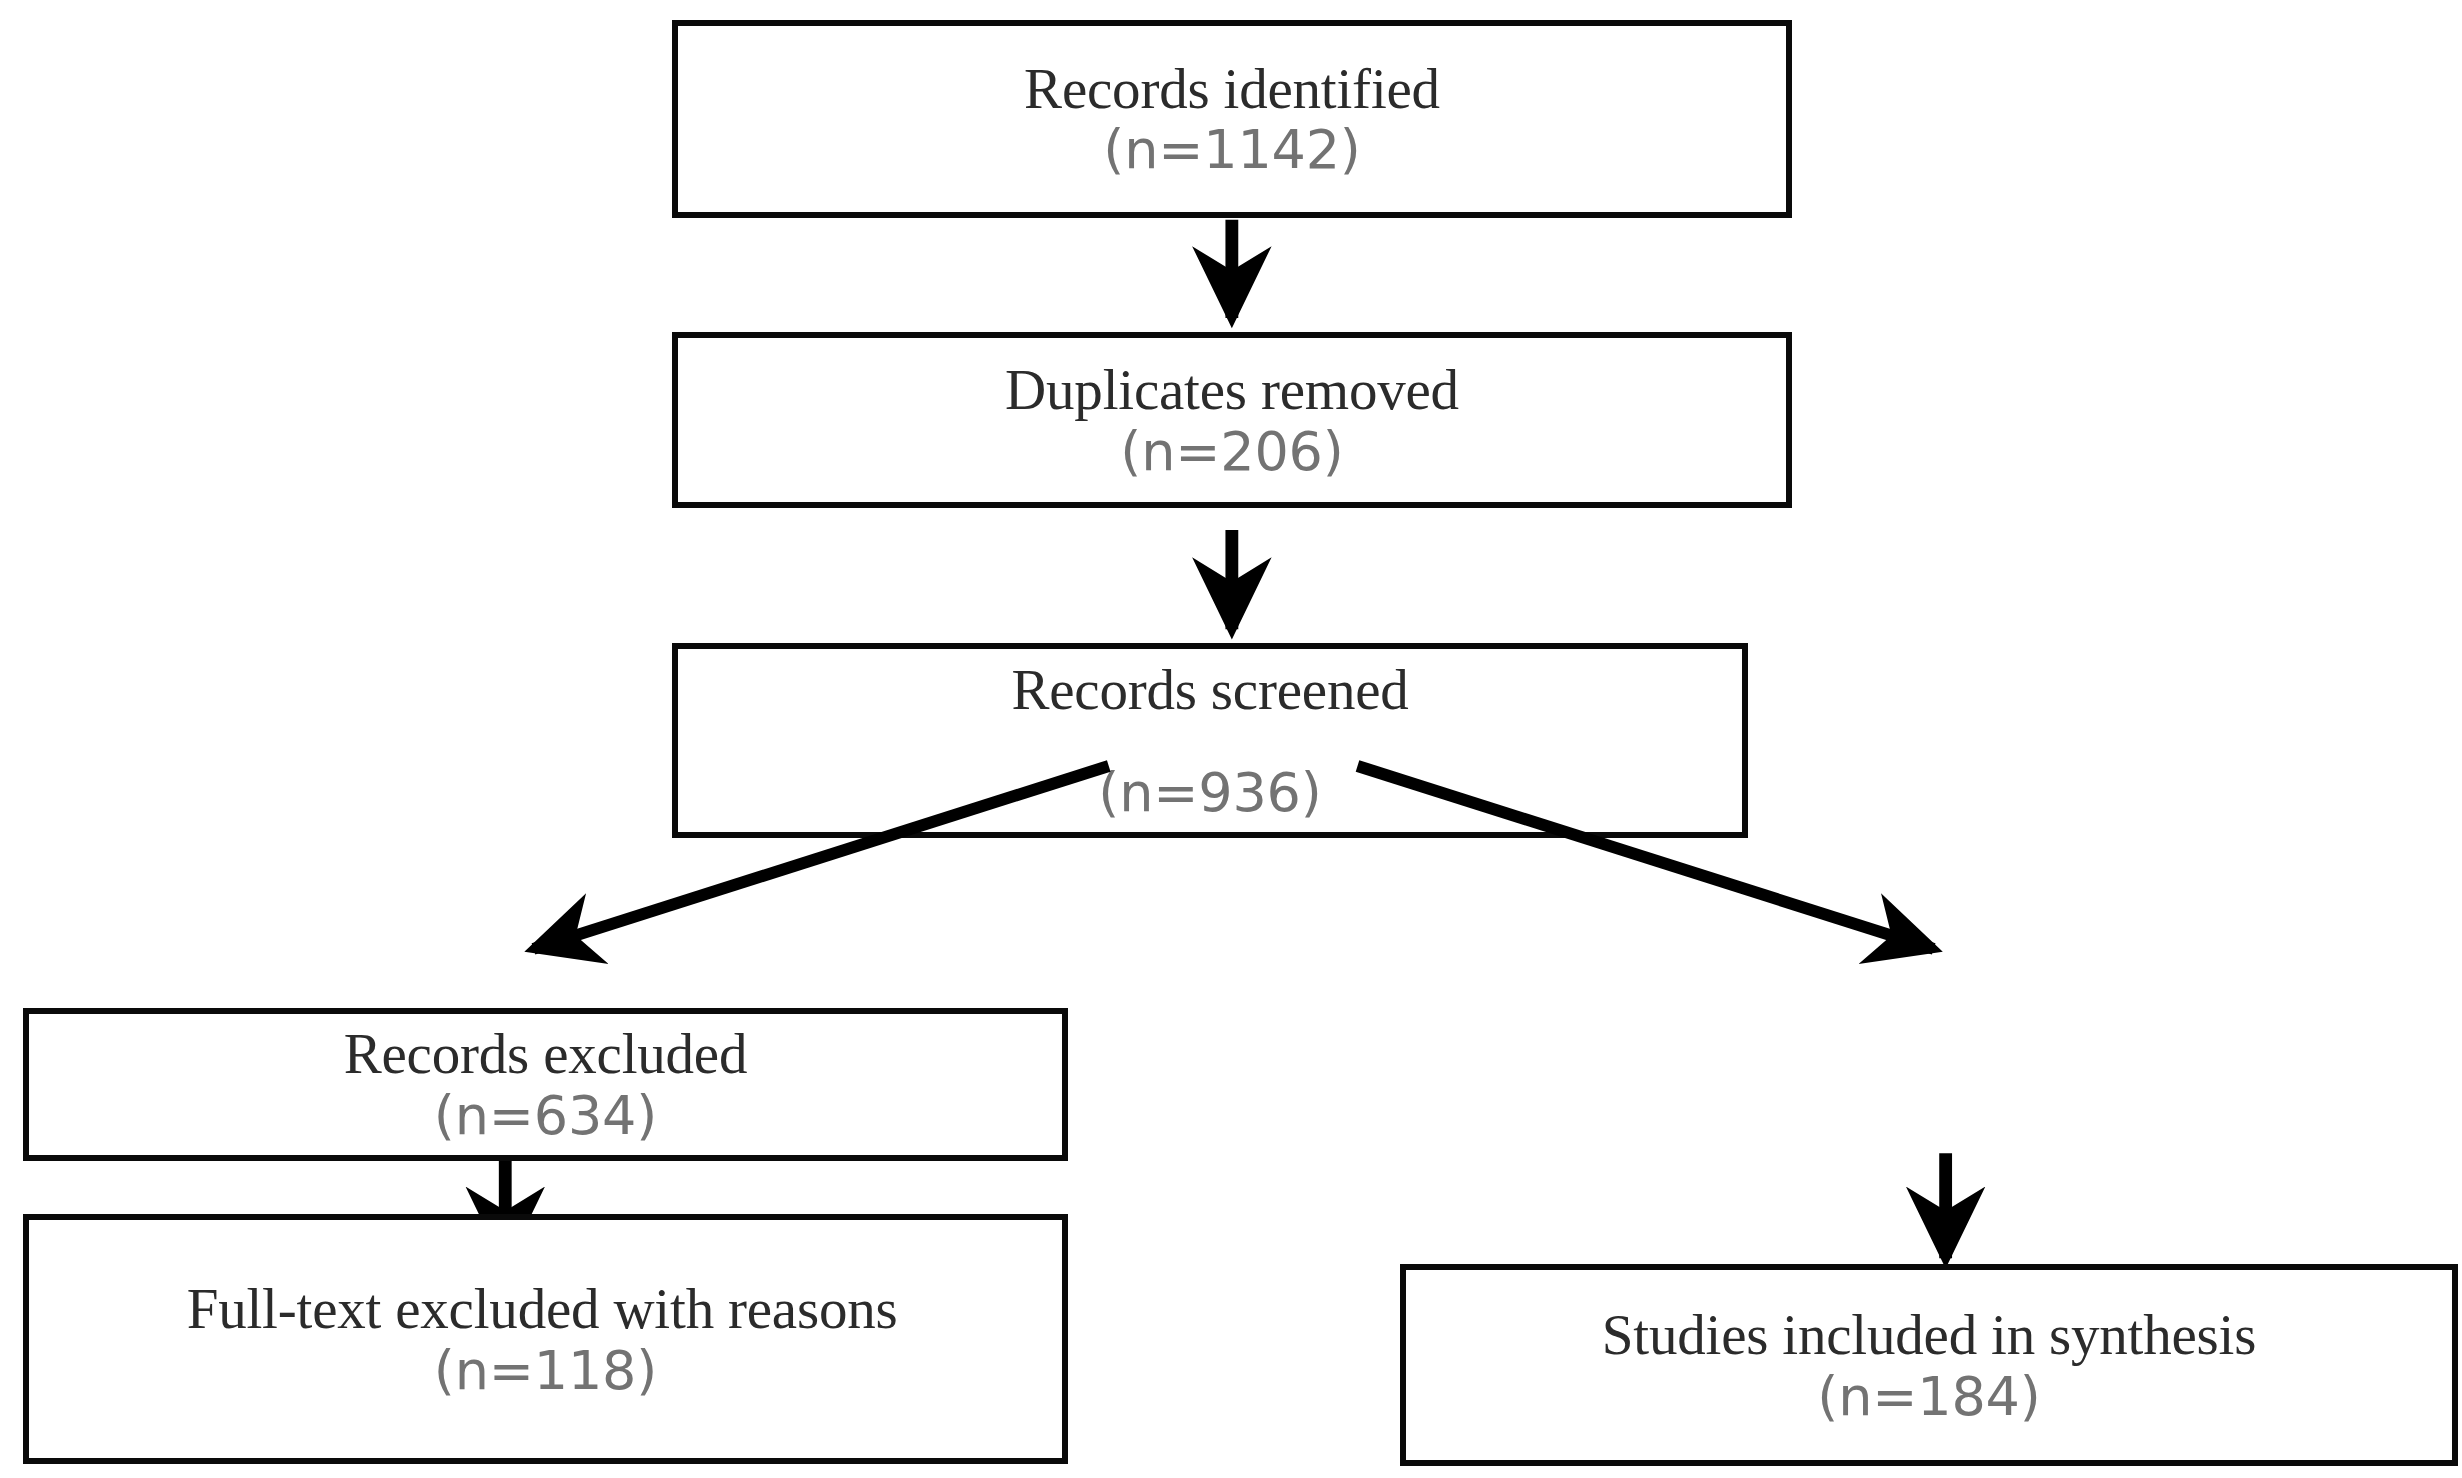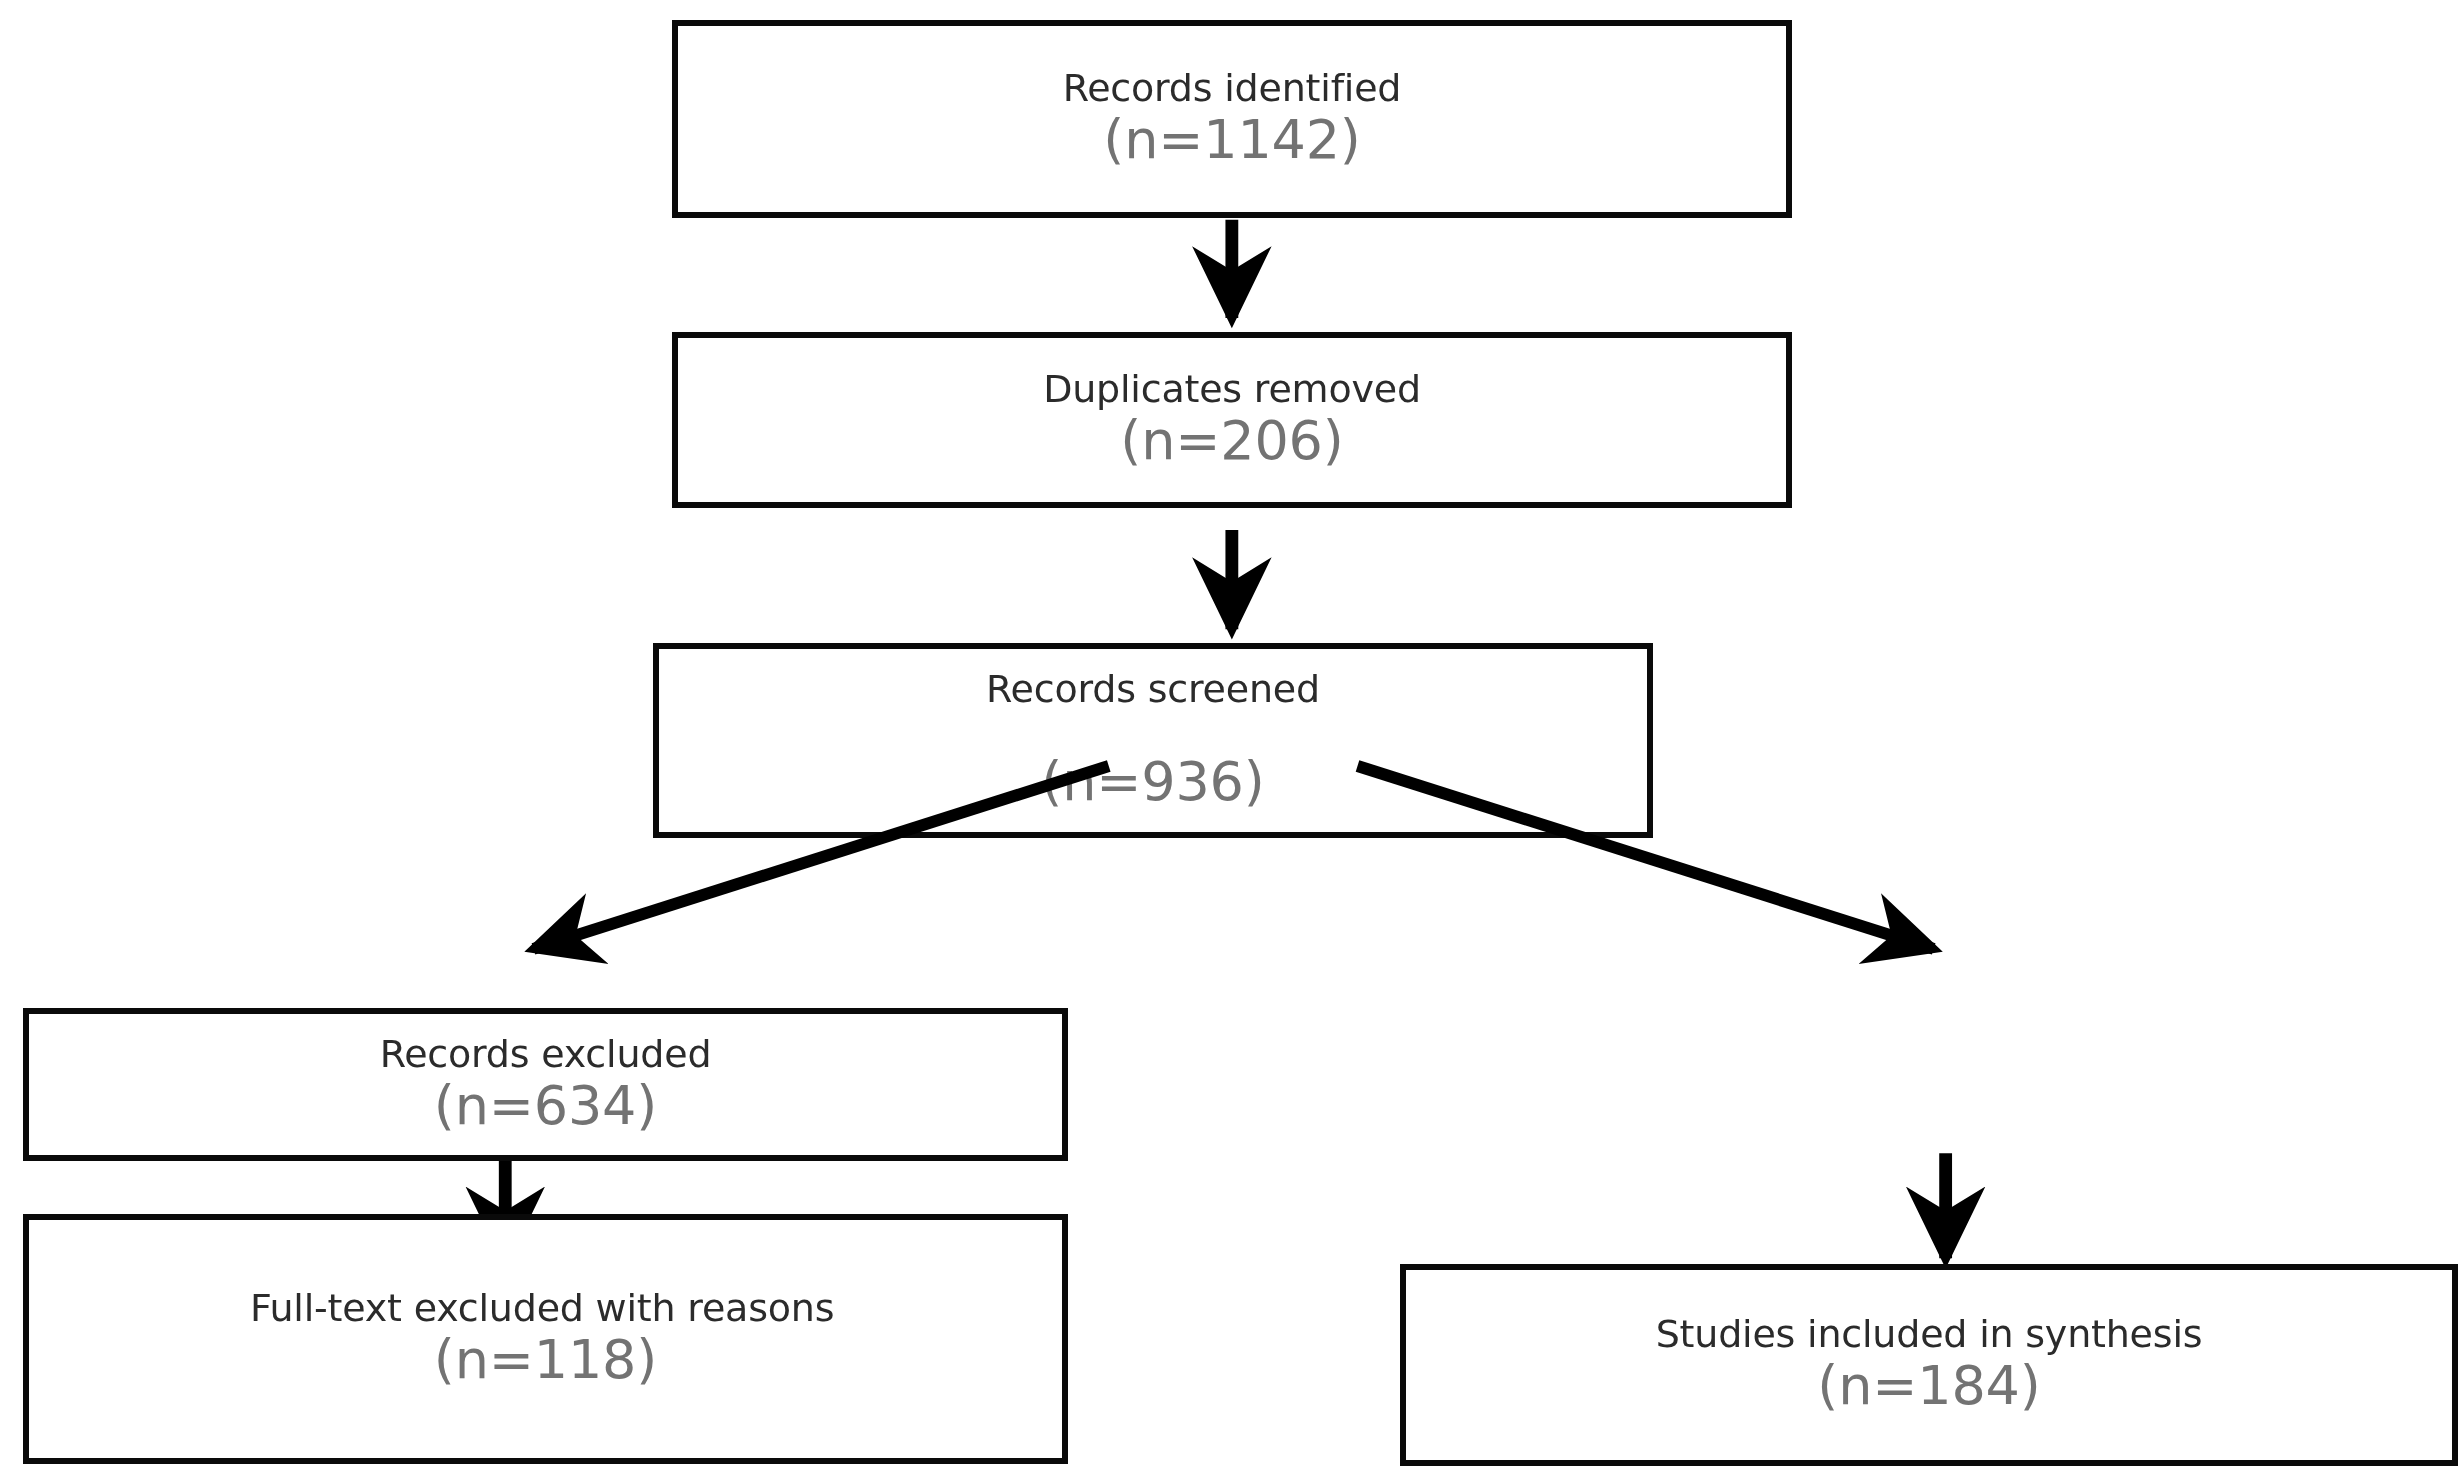--- a/index.html
+++ b/index.html
@@ -35,39 +35,40 @@
     align-items: center;
     justify-content: center;
     z-index: 2;
   }
   .node.behind {
     z-index: 0;
     background: transparent;
   }
   .node-line {
     color: #2b2b2b;
-    font-size: 38px;
+    font-size: 57px;
     line-height: 1.12;
     white-space: nowrap;
     text-align: center;
     letter-spacing: -0.2px;
+    font-family: Liberation Serif, serif;
   }
   .node-count {
     color: #737373;
     font-size: 54px;
     line-height: 1.12;
     white-space: nowrap;
     text-align: center;
     letter-spacing: -0.2px;
   }
 
   
   #node-identified      { left: 672px;  top: 19.7px;   width: 1120px; height: 198px; }
   #node-duplicates      { left: 672px;  top: 332px;  width: 1120px; height: 176px; }
-  #node-screened        { left: 653px;  top: 643px;  width: 1000px; height: 195px; gap: 41px; }
+  #node-screened        { left: 672px;  top: 643px;  width: 1076px; height: 195px; gap: 41px; }
   #node-excluded        { left: 23px;   top: 1008px; width: 1045px; height: 153px; }
   #node-fulltext        { left: 1400px; top: 956px; width: 1058px; height: 195px; }
   #node-reasons         { left: 23px;   top: 1214px; width: 1045px; height: 250px; }
   #node-included        { left: 1400px; top: 1264px; width: 1058px; height: 202px; }
 
   
   #node-reasons .node-line { margin-left: -6.8px; }
 </style>
 </head>
 <body>

